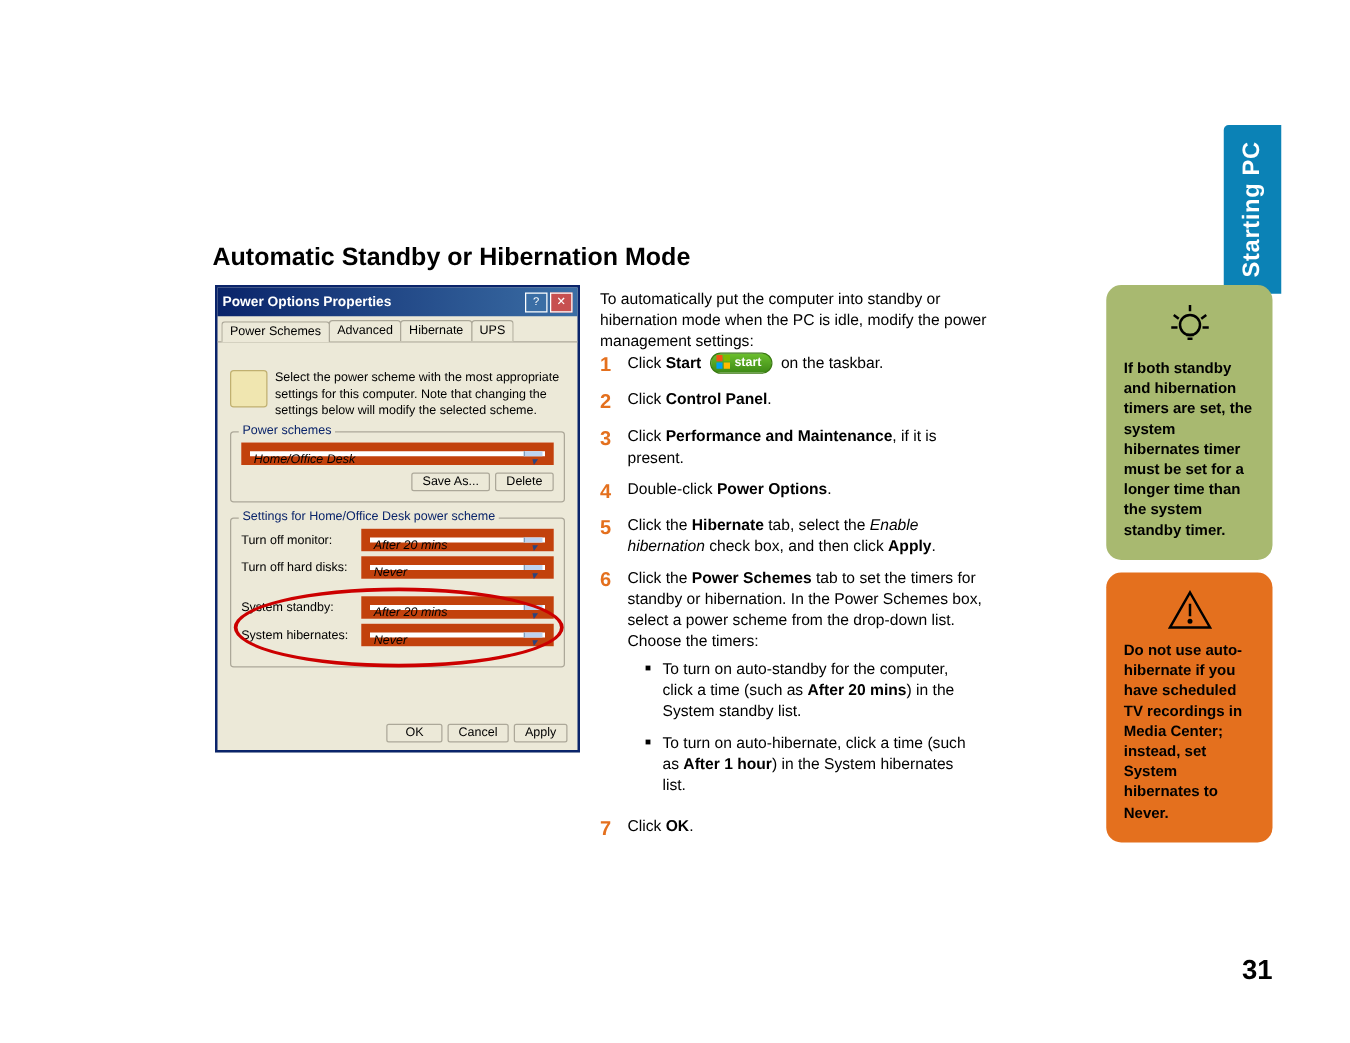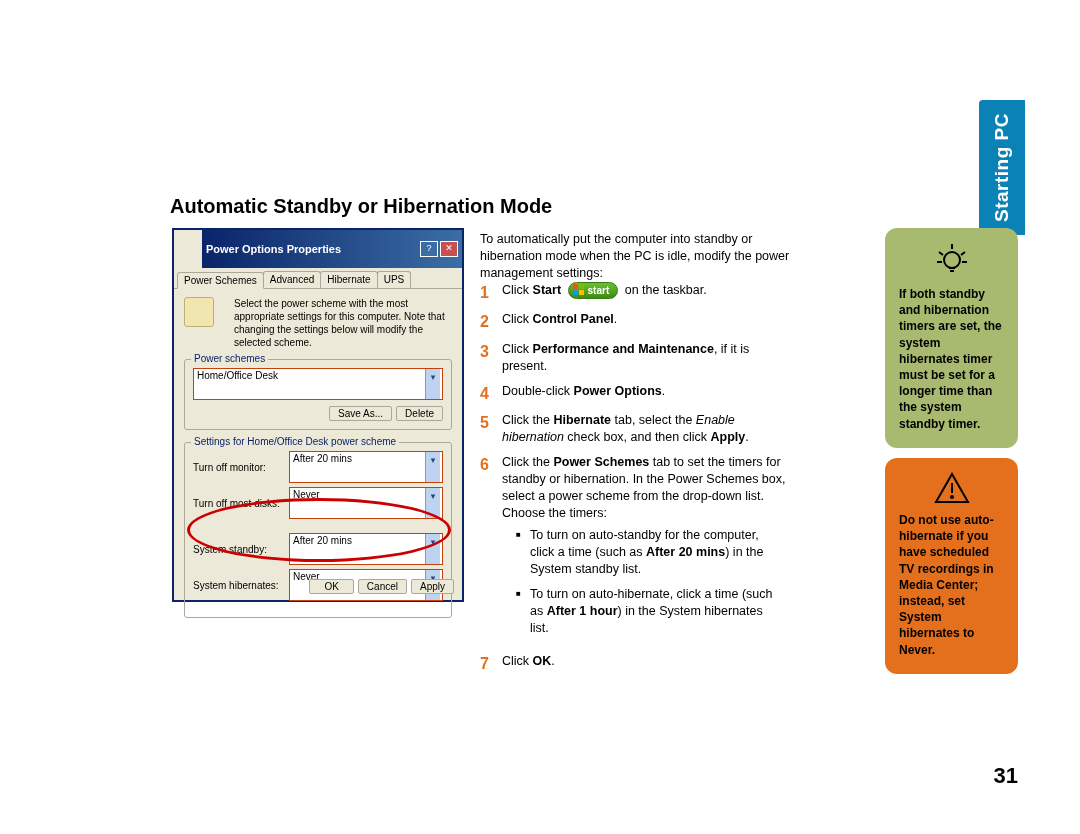--- a/index.html
+++ b/index.html
@@ -65,27 +65,26 @@
     left: 172px;
     top: 228px;
     width: 288px;
     height: 370px;
     border: 2px solid #0a246a;
     background: #ece9d8;
     font-family: Tahoma, sans-serif;
     font-size: 10px;
   }
   .titlebar {
-    height: 38px;
+    height: 23px;
     background: linear-gradient(to right, #0a246a, #3b6ea5);
     display: flex;
     align-items: center;
     justify-content: space-between;
     padding: 0 4px;
-    margin-left: 28px;
   }
   .titlebar-text { color: #fff; font-weight: bold; font-size: 11px; }
   .titlebar-btns { display: flex; gap: 2px; }
   .tbtn { width: 16px; height: 14px; background: #c75050; border: 1px solid #fff; font-size:9px; color:#fff; text-align:center; line-height:12px;}
   .tbtn.help { background: #3b6ea5; }
   .tab-row {
     display: flex;
     border-bottom: 1px solid #aca899;
     padding: 3px 3px 0 3px;
     gap: 0;
@@ -94,46 +93,47 @@
     padding: 2px 6px;
     border: 1px solid #aca899;
     border-bottom: none;
     background: #ece9d8;
     font-size: 10px;
     border-radius: 3px 3px 0 0;
     margin-right: -1px;
   }
   .tab.active { background: #ece9d8; position: relative; top: 1px; border-bottom: 1px solid #ece9d8;}
   .pane { padding: 8px 10px; }
-  .pane-desc { display: flex; gap: 20px; font-size: 10px; line-height: 1.3; }
+  .pane-desc { display: flex; gap: 6px; font-size: 10px; line-height: 1.3; margin-top: 14px; }
   .pane-desc .ico { width: 28px; height: 28px; background: #f0e6b0; border:1px solid #c0b070; border-radius:3px; flex:0 0 28px; }
   .groupbox {
     border: 1px solid #aca899;
     border-radius: 3px;
     margin-top: 10px;
     padding: 8px 8px 8px 8px;
     position: relative;
   }
   .groupbox-label {
     position: absolute;
     top: -7px; left: 6px;
     background: #ece9d8;
     padding: 0 3px;
     font-size: 10px;
     color: #0a246a;
   }
   .combo {
     width: 100%;
-    height: 32px;
-    border: 1px solid #c2410c;
+    height: 18px;
+    border: 7px solid #c2410c;
     background: #fff;
     font-size: 10px;
     padding: 1px 3px;
     box-sizing: border-box;
     position: relative;
+    font-style: italic;
   }
   .combo::after {
     content: "▾";
     position: absolute;
     right: 2px; top: 0;
     width: 14px; height: 100%;
     background: #bdd3f0;
     text-align: center;
     line-height: 16px;
     color: #2a4480;
@@ -268,21 +268,21 @@
         </div>
       </div>
 
       <div class="groupbox" style="margin-top:12px; padding-bottom:12px;">
         <div class="groupbox-label">Settings for Home/Office Desk power scheme</div>
         <div class="setting-row">
           <label>Turn off monitor:</label>
           <div class="combo"><span>After 20 mins</span></div>
         </div>
         <div class="setting-row">
-          <label>Turn off most disks:</label>
+          <label>Turn off hard disks:</label>
           <div class="combo"><span>Never</span></div>
         </div>
         <div style="height:10px;"></div>
         <div class="setting-row">
           <label>System standby:</label>
           <div class="combo"><span>After 20 mins</span></div>
         </div>
         <div class="setting-row">
           <label>System hibernates:</label>
           <div class="combo"><span>Never</span></div>

